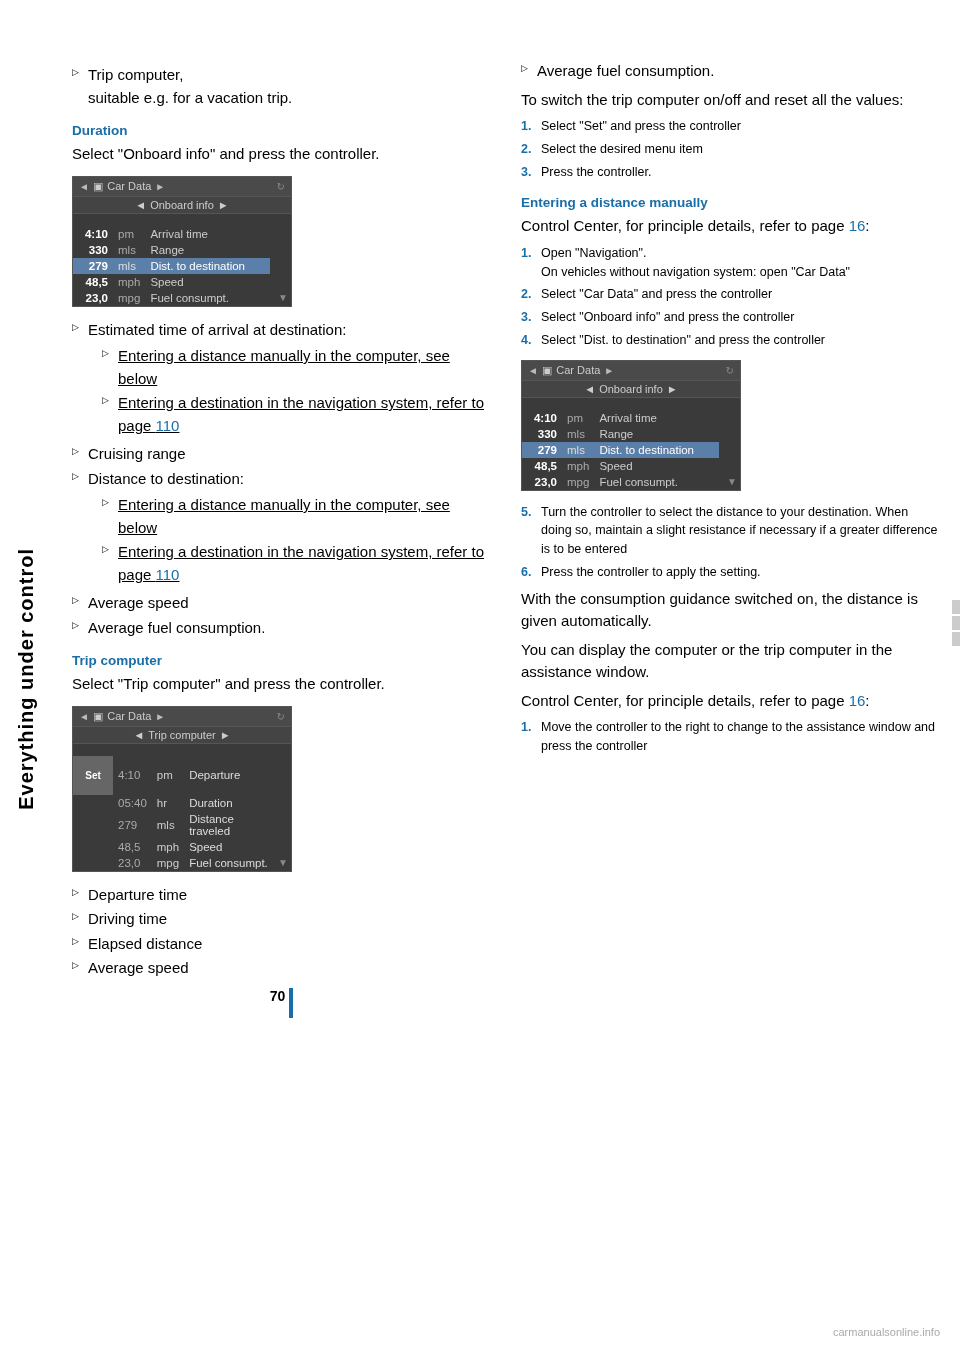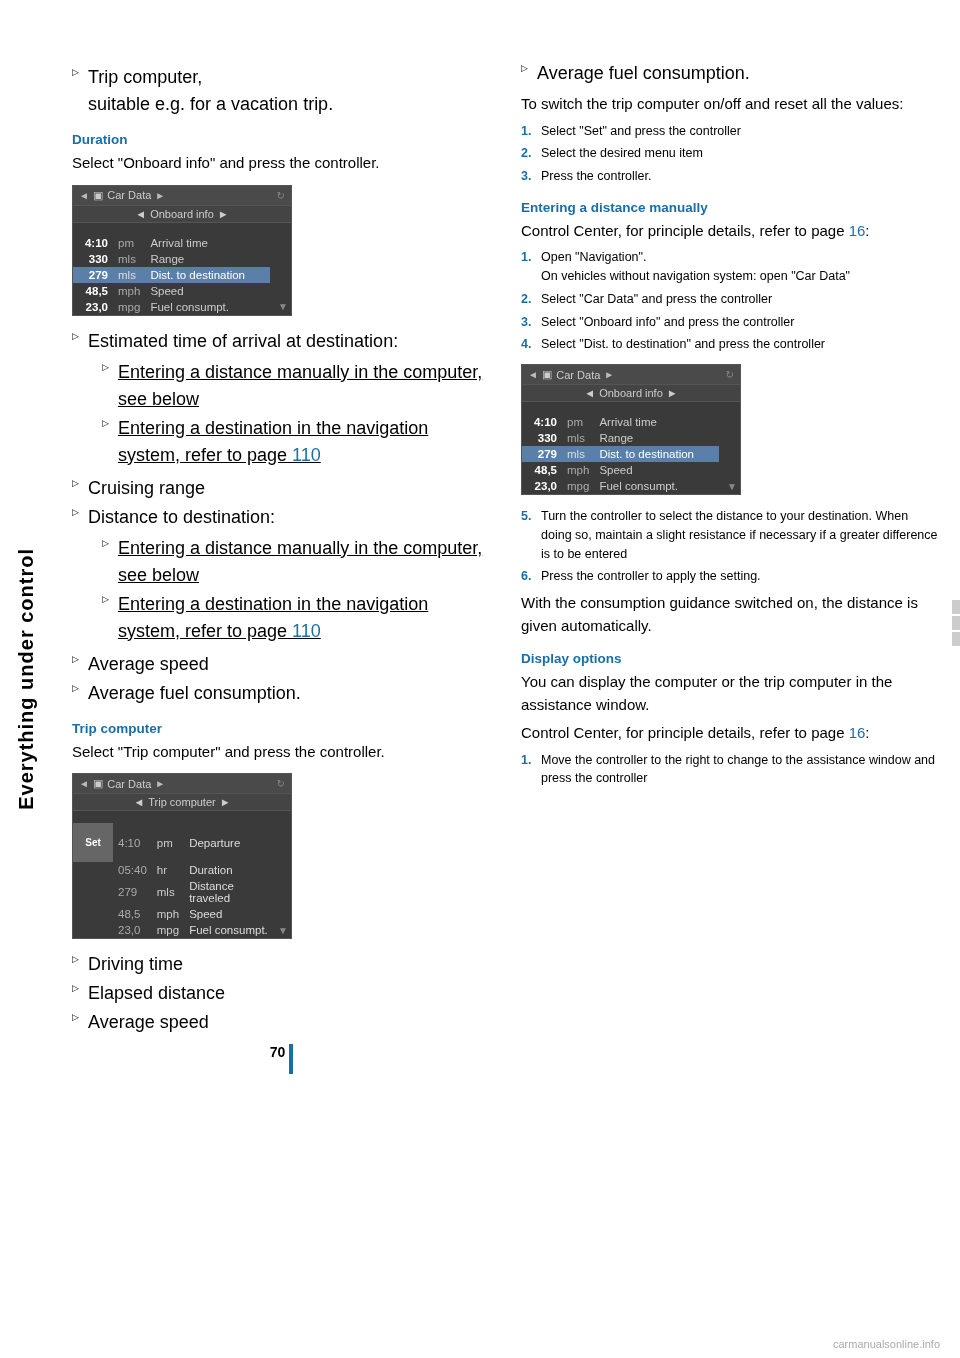--- a/index.html
+++ b/index.html
@@ -69,21 +69,21 @@
       line-height: 1.5;
       margin-bottom: 6px;
     }
 
     
     .bullet-list {
       list-style: none;
       margin: 4px 0 6px 0;
     }
     .bullet-list li {
-      font-size: 18px;
+      font-size: 15px;
       line-height: 1.5;
       padding-left: 16px;
       position: relative;
       margin-bottom: 2px;
     }
     .bullet-list li::before {
       content: '▷';
       position: absolute;
       left: 0;
       font-size: 9px;
@@ -204,21 +204,21 @@
     }
     .page-bar-line {
       width: 4px;
       height: 30px;
       background: #1a6ea8;
     }
 
     
     .bottom-logo {
       position: absolute;
-      bottom: 8px;
+      bottom: 20px;
       right: 20px;
       font-size: 11px;
       color: #aaa;
     }
 
     
     .ref-link {
       color: #1a6ea8;
       text-decoration: none;
     }
@@ -371,20 +371,21 @@
             <td>23,0</td>
             <td>mpg</td>
             <td>Fuel consumpt.</td>
             <td style="text-align:right;padding-right:3px;color:#888;font-size:10px;">▼</td>
           </tr>
         </tbody>
           </table>
       </div>
 
       <ul class="bullet-list">
+        <li>Departure time</li>
         <li>Driving time</li>
         <li>Elapsed distance</li>
         <li>Average speed</li>
       </ul>
     </div>
 
     <div class="page-bar">
       <span style="font-size:14px;font-weight:bold;">70</span>
       <div class="page-bar-line"></div>
     </div>
@@ -461,21 +462,20 @@
 
       <ol class="numbered-list" start="5">
         <li><span class="num">5.</span>Turn the controller to select the distance to your destination. When doing so, maintain a slight resistance if necessary if a greater difference is to be entered</li>
         <li><span class="num">6.</span>Press the controller to apply the setting.</li>
       </ol>
 
       <p>With the consumption guidance switched on, the distance is given automatically.</p>
     </div>
 
     <div>
-      <div class="section-heading">Display options</div>
       <p>You can display the computer or the trip computer in the assistance window.</p>
       <p>Control Center, for principle details, refer to page <span class="ref-link">16</span>:</p>
       <ol class="numbered-list">
         <li><span class="num">1.</span>Move the controller to the right to change to the assistance window and press the controller</li>
       </ol>
     </div>
 
   </div>
 
 </div>

